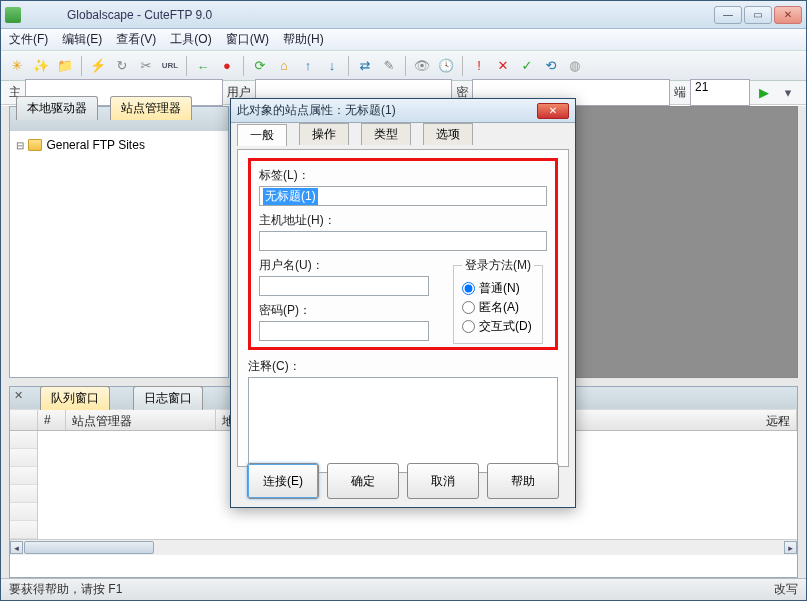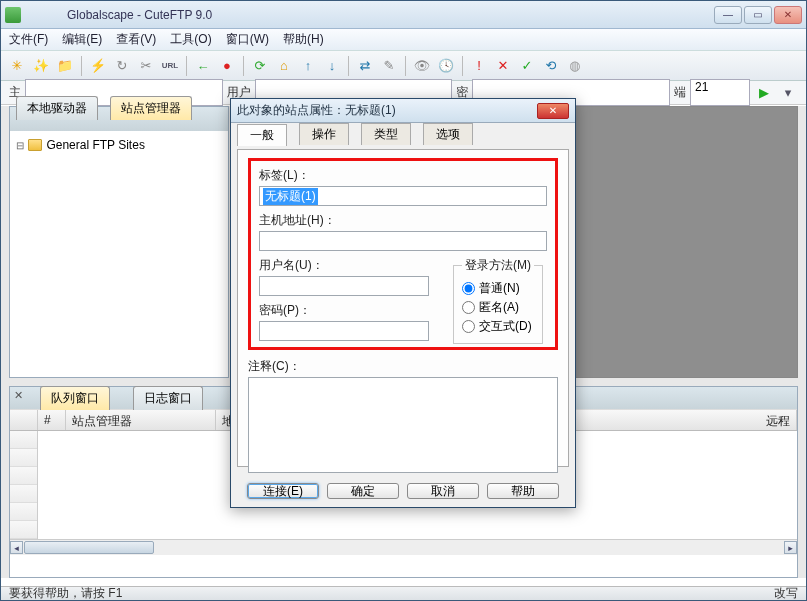--- a/index.html
+++ b/index.html
@@ -43,21 +43,21 @@
 .bottom-tabs { height:22px; background:linear-gradient(#dbe6ec,#c8d4da); display:flex; align-items:flex-end; padding-left:30px;gap:23px; }
 .grid-header { height:22px; background:linear-gradient(#f8f8f8,#e4e4e4); display:flex; border-bottom:1px solid #bbb; border-top:1px solid #ddd;}
 .grid-header .col { border-right:1px solid #ccc; padding:3px 6px; color:#222;}
 .grid-body { height:108px; display:flex; }
 .grid-body .rownums { width:28px; border-right:1px solid #ccc;}
 .grid-body .rownums div { height:18px; border-bottom:1px solid #ddd; background:linear-gradient(#f8f8f8,#ececec);}
 .scroll-h { height:16px; background:#eee; border-top:1px solid #ccc; position:relative;}
 .scroll-h .thumb{position:absolute;left:14px;top:1px;height:13px;width:130px;background:linear-gradient(#e8eef4,#c8d6e2);border:1px solid #9ab;border-radius:2px;}
 .scroll-h .arr{position:absolute;top:1px;width:13px;height:13px;background:linear-gradient(#f0f4f8,#d8e0e8);border:1px solid #9ab;display:flex;align-items:center;justify-content:center;font-size:9px;color:#446;}
 
-.statusbar { position:absolute; left:0; right:0; bottom:0; height:14px; background:linear-gradient(#f0f2f4,#dde2e6); border-top:1px solid #bbb; display:flex; align-items:center; padding:0 8px; color:#333;}
+.statusbar { position:absolute; left:0; right:0; bottom:0; height:22px; background:linear-gradient(#f0f2f4,#dde2e6); border-top:1px solid #bbb; display:flex; align-items:center; padding:0 8px; color:#333;}
 .statusbar .right { margin-left:auto; }
 
 
 .dialog { position:absolute; left:230px; top:98px; width:346px; height:410px; background:#f0f0f0; border:1px solid #395; border:1px solid #2a4a6a; box-shadow:0 3px 14px rgba(0,0,0,.35); }
 .dialog .dtitle { height:24px; background:linear-gradient(#eaf2fa,#cfe0ee); display:flex; align-items:center; padding:0 6px; border-bottom:1px solid #9ab;}
 .dialog .dtitle span { color:#234; }
 .dialog .dclose { margin-left:auto; width:32px; height:16px; background:linear-gradient(#e86,#c33); border:1px solid #a22; border-radius:2px; color:#fff; display:flex;align-items:center;justify-content:center; font-size:10px; cursor:pointer;}
 .dialog-tabs { height:22px; display:flex; align-items:flex-end; padding:4px 6px 0; gap:12px;}
 .dtab { padding:2px 12px; background:#ece9e2; border:1px solid #aaa; border-bottom:none; cursor:pointer; position:relative;}
 .dtab.active { background:#fdfdfd; z-index:2; top:1px;}
@@ -69,21 +69,21 @@
 .frow input.full { width:100%; }
 .sel-highlight { display:inline-block; background:#3399ff; color:#fff; padding:0 2px; }
 .two-col { display:flex; gap:14px; }
 .two-col .left { flex:0 0 180px; }
 .two-col .right fieldset { border:1px solid #c8c8c8; padding:4px 8px 6px; }
 .two-col .right legend { padding:0 3px; color:#222;}
 .radio-row { display:flex; align-items:center; gap:4px; margin:2px 0; cursor:pointer;}
 .radio-row input { margin:0; }
 textarea.comments { width:100%; height:96px; border:1px solid #a0a8b0; resize:none; background:#fff;}
 .dialog-buttons { position:absolute; left:0; right:0; bottom:8px; display:flex; gap:8px; justify-content:center;}
-.btn { width:72px; height:16px; background:linear-gradient(#fefefe,#e6e6e6); border:1px solid #8a8a8a; border-radius:3px; cursor:pointer; display:flex;align-items:center;justify-content:center;}
+.btn { width:72px; height:36px; background:linear-gradient(#fefefe,#e6e6e6); border:1px solid #8a8a8a; border-radius:3px; cursor:pointer; display:flex;align-items:center;justify-content:center;}
 .btn.primary { box-shadow:0 0 0 1px #5aa7e8 inset, 0 0 3px #7bf; }
 </style>
 </head>
 <body>
 
 <div class="window">
   <div class="titlebar">
     <div class="app-icon"></div>
     <span class="title">Globalscape - CuteFTP 9.0</span>
     <div class="win-controls">

